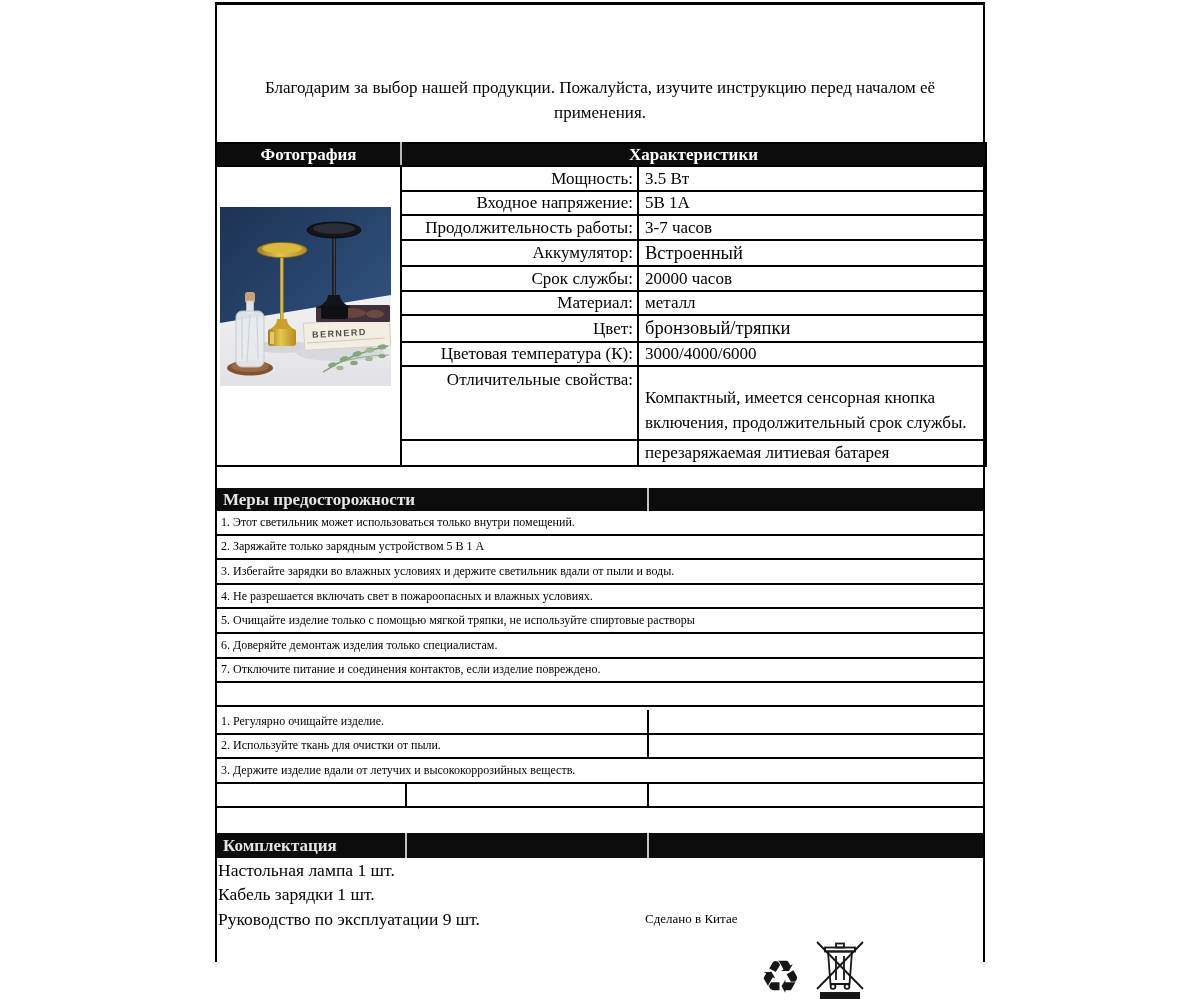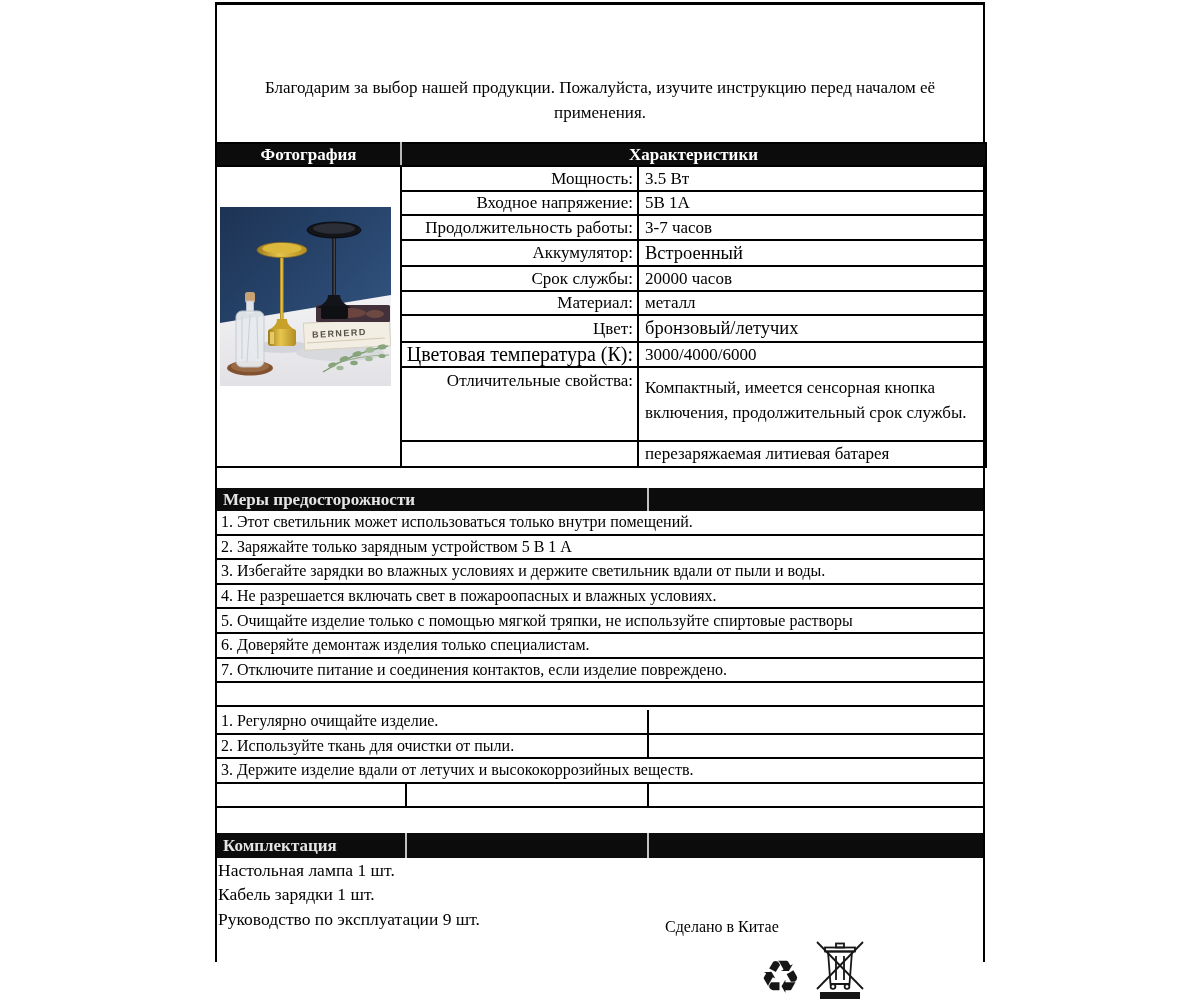--- a/index.html
+++ b/index.html
@@ -22,46 +22,46 @@
   }
   
   table.spec { position:absolute; left:215px; top:142px; width:770px; border-collapse:collapse; table-layout:fixed; }
   table.spec td, table.spec th { border:2px solid #000; font-size:17px; font-weight:400; overflow:hidden; }
   table.spec th.bar { background:#0c0c0c; color:#fff; font-weight:700; height:23px; font-size:17px; }
   th.bar-left  { border-right:2px solid #b9b9b9 !important; }
   th.bar-right { border-left:2px solid #b9b9b9 !important; }
   td.photo-cell { vertical-align:top; background:#fff; }
   td.lbl { text-align:right; padding-right:4px; }
   td.val { text-align:left; padding-left:6px; }
-  td.lbl.small { font-size:20px; }
+  td.lbl.small { font-size:17px; }
   td.val.big { font-size:18.5px; }
-  td.val.multi { vertical-align:top; padding-top:8px; line-height:1.45; }
+  td.val.multi { vertical-align:top; padding-top:19px; line-height:1.45; }
   td.val.multi .wrapbox { width:330px; }
   
   .section { position:absolute; left:215px; width:770px; }
   .sec-bar {
     position:relative; height:23px; background:#0c0c0c; color:#e5e5e5; font-weight:700;
     font-size:17px; display:flex; align-items:center; padding-left:6px;
     border-left:2px solid #000; border-right:2px solid #000;
   }
   .sec-bar.gray {
     background:#d8d8d8; color:#000; border-top:2px solid #000; border-bottom:2.5px solid #000;
   }
   .vsep { position:absolute; top:0; bottom:0; width:2px; background:#c2c2c2; }
   .vsep.dark { background:#000; }
   .rule-row {
     position:relative; height:24.6px; border-bottom:2px solid #000;
     border-left:2px solid #000; border-right:2px solid #000;
-    font-size:16px; display:flex; align-items:center; padding-left:4px; background:#fff;
+    font-size:12px; display:flex; align-items:center; padding-left:4px; background:#fff;
   }
   .rule-row.empty { height:24px; }
   .plain-row {
     position:relative; height:24.5px; font-size:17.5px; display:flex; align-items:center; padding-left:3px;
   }
-  .made-in { position:absolute; left:430px; top:8px; height:100%; display:flex; align-items:center; font-size:16px;margin-left:20px; }
+  .made-in { position:absolute; left:430px; top:0; height:100%; display:flex; align-items:center; font-size:13px; }
   
   .symbols { position:absolute; left:760px; top:940px; width:130px; height:60px; display:flex; align-items:flex-end; gap:14px; }
   .recycle-glyph { font-family:"DejaVu Sans",sans-serif; font-size:46px; line-height:0.95; color:#161616; }
 </style>
 </head>
 <body>
 
 <div class="canvas">
   <div class="page-shell"></div>
 
@@ -170,21 +170,21 @@
     <tr>
       <td class="lbl" style="height:25px">Срок службы:</td>
       <td class="val" style="height:25px">20000 часов</td>
     </tr>
     <tr>
       <td class="lbl" style="height:24px">Материал:</td>
       <td class="val" style="height:24px">металл</td>
     </tr>
     <tr>
       <td class="lbl" style="height:27px">Цвет:</td>
-      <td class="val big" style="height:27px">бронзовый/летучих</td>
+      <td class="val big" style="height:27px">бронзовый/тряпки</td>
     </tr>
     <tr>
       <td class="lbl small" style="height:24px">Цветовая температура (К):</td>
       <td class="val" style="height:14px">3000/4000/6000</td>
     </tr>
     <tr>
       <td class="lbl" style="height:74px;vertical-align:top;padding-top:3px">Отличительные свойства:</td>
       <td class="val multi" style="height:74px">
             <div class="wrapbox">Компактный, имеется сенсорная кнопка включения, продолжительный срок службы.</div>
           </td>

